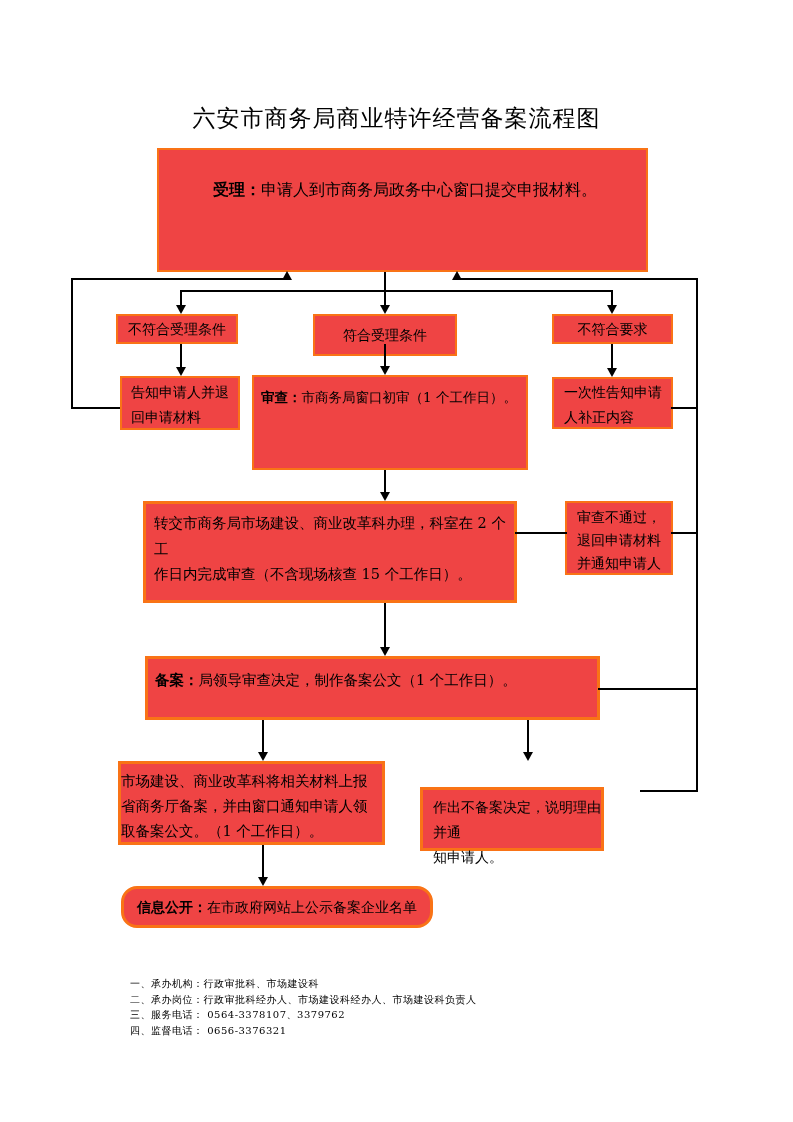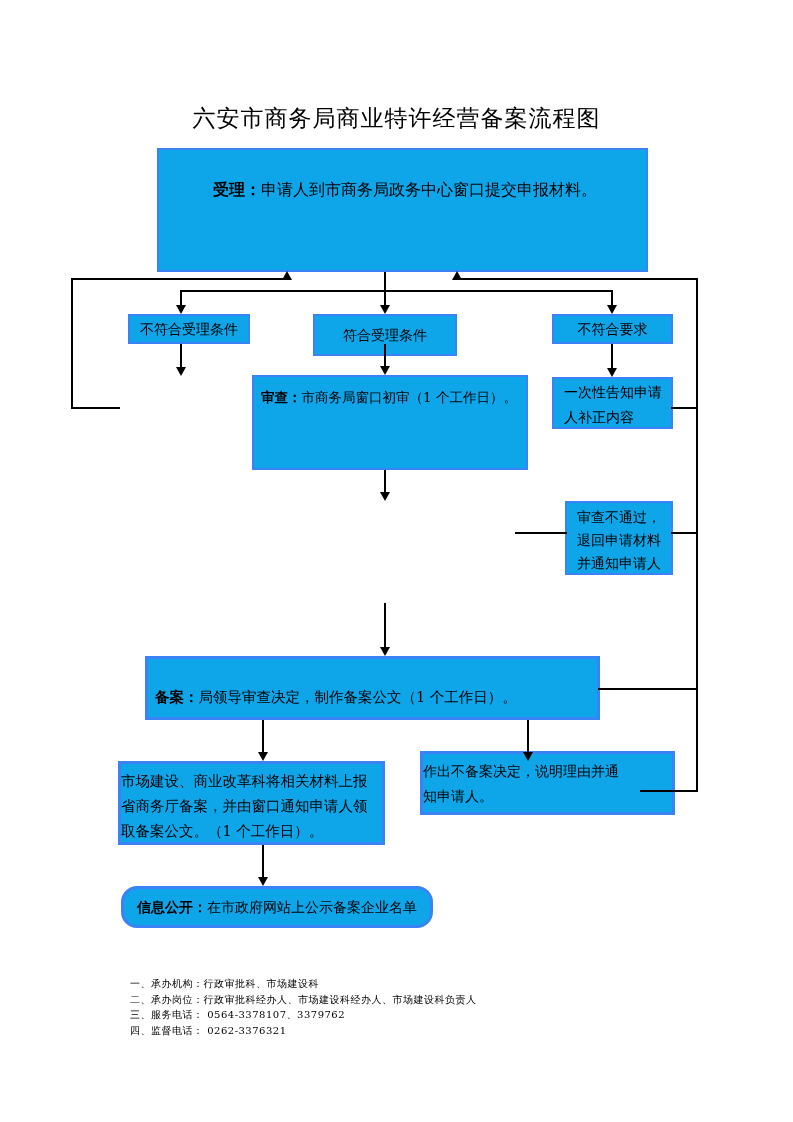--- a/index.html
+++ b/index.html
@@ -6,21 +6,21 @@
   .page{
     position:relative;width:793px;height:1122px;background:#ffffff;
     margin:0 auto;overflow:hidden;
     font-family:"DejaVu Serif","Liberation Serif",serif;color:#000;
   }
   .title{
     position:absolute;left:0;top:103px;width:793px;text-align:center;
     font-family:"DejaVu Sans","Liberation Sans",sans-serif;
     font-weight:normal;font-size:23px;letter-spacing:1px;
   }
-  .box{position:absolute;border:2px solid #3b82f6;box-sizing:border-box;background:#0ea5e9;font-size:14px;line-height:24px;}
+  .box{position:absolute;border:2px solid #f97316;box-sizing:border-box;background:#ef4444;font-size:14px;line-height:24px;}
   .box.thick{border-width:3px;}
   .center{display:flex;align-items:center;justify-content:center;text-align:center;}
   .lines{white-space:pre-line;}
   .lead{font-weight:bold;}
   .nowrap{white-space:nowrap;}
   .hl,.vl{position:absolute;background:#000;}
   .hl{height:2px;}
   .vl{width:2px;}
   .ah{position:absolute;width:0;height:0;border-left:5px solid transparent;border-right:5px solid transparent;}
   .ah.down{border-top:9px solid #000;}
@@ -31,54 +31,58 @@
 <body>
 
 <div class="page">
 
   <div class="title">六安市商务局商业特许经营备案流程图</div>
 
   <div class="box" style="left:157px;top:148px;width:491px;height:124px;padding:28px 14px 0 54px;font-size:16px;">
     <span class="lead">受理：</span><span>申请人到市商务局政务中心窗口提交申报材料。</span>
   </div>
 
-  <div class="box center" style="left:128px;top:314px;width:122px;height:30px;text-align:right;">
+  <div class="box center" style="left:116px;top:314px;width:122px;height:30px;text-align:right;">
     <span>不符合受理条件</span>
   </div>
 
   <div class="box center" style="left:313px;top:314px;width:144px;height:42px;">
     <span>符合受理条件</span>
   </div>
 
   <div class="box center" style="left:552px;top:314px;width:121px;height:30px;">
     <span>不符合要求</span>
   </div>
 
+  <div class="box lines" style="left:120px;top:376px;width:120px;height:54px;padding:2px 0 0 9px;line-height:25px;">告知申请人并退
+回申请材料</div>
 
   <div class="box nowrap" style="left:252px;top:375px;width:276px;height:95px;padding:8px 8px 0 7px;font-size:13.5px;">
     <span class="lead">审查：</span><span>市商务局窗口初审（1 个工作日）。</span>
   </div>
 
   <div class="box lines" style="left:552px;top:377px;width:121px;height:52px;padding:1px 0 0 10px;line-height:25px;">一次性告知申请
 人补正内容</div>
 
+  <div class="box thick lines" style="left:143px;top:501px;width:374px;height:102px;padding:7px 0 0 8px;font-size:14.5px;line-height:25.5px;">转交市商务局市场建设、商业改革科办理，科室在 2 个工
+作日内完成审查（不含现场核查 15 个工作日）。</div>
 
   <div class="box lines" style="left:565px;top:501px;width:108px;height:74px;padding:3px 0 0 10px;line-height:23px;">审查不通过，
 退回申请材料
 并通知申请人</div>
 
-  <div class="box thick nowrap" style="left:145px;top:656px;width:455px;height:64px;padding:26px 0 0 7px;font-size:14.5px;">
+  <div class="box thick nowrap" style="left:145px;top:656px;width:455px;height:64px;padding:9px 0 0 7px;font-size:14.5px;">
     <span class="lead">备案：</span><span>局领导审查决定，制作备案公文（1 个工作日）。</span>
   </div>
 
   <div class="box thick lines" style="left:118px;top:761px;width:267px;height:84px;padding:5px 0 0 0;font-size:14.5px;line-height:25px;">市场建设、商业改革科将相关材料上报
 省商务厅备案，并由窗口通知申请人领
 取备案公文。（1 个工作日）。</div>
 
-  <div class="box thick lines" style="left:420px;top:751px;width:255px;height:64px;padding:5px 0 0 0;line-height:25px;">作出不备案决定，说明理由并通
+  <div class="box thick lines" style="left:420px;top:787px;width:184px;height:64px;padding:5px 0 0 10px;line-height:25px;">作出不备案决定，说明理由并通
 知申请人。</div>
 
   <div class="box thick center" style="left:121px;top:886px;width:312px;height:42px;border-radius:16px;">
     <span class="lead">信息公开：</span>
       <span>在市政府网站上公示备案企业名单</span>
   </div>
 
   <div class="vl" style="left:384px;top:272px;height:35px;"></div>
 
   <div class="hl" style="left:180px;top:290px;width:433px;"></div>
@@ -122,16 +126,16 @@
   <div class="ah down" style="left:380px;top:492px;"></div>
   <div class="ah down" style="left:380px;top:647px;"></div>
   <div class="ah down" style="left:258px;top:752px;"></div>
   <div class="ah down" style="left:523px;top:752px;"></div>
   <div class="ah down" style="left:258px;top:877px;"></div>
 
   <div class="footer">
     <div>一、承办机构：行政审批科、市场建设科</div>
     <div>二、承办岗位：行政审批科经办人、市场建设科经办人、市场建设科负责人</div>
     <div>三、服务电话：  0564-3378107、3379762</div>
-    <div>四、监督电话：  0262-3376321</div>
+    <div>四、监督电话：  0656-3376321</div>
   </div>
 
 </div>
 
 </body></html>

